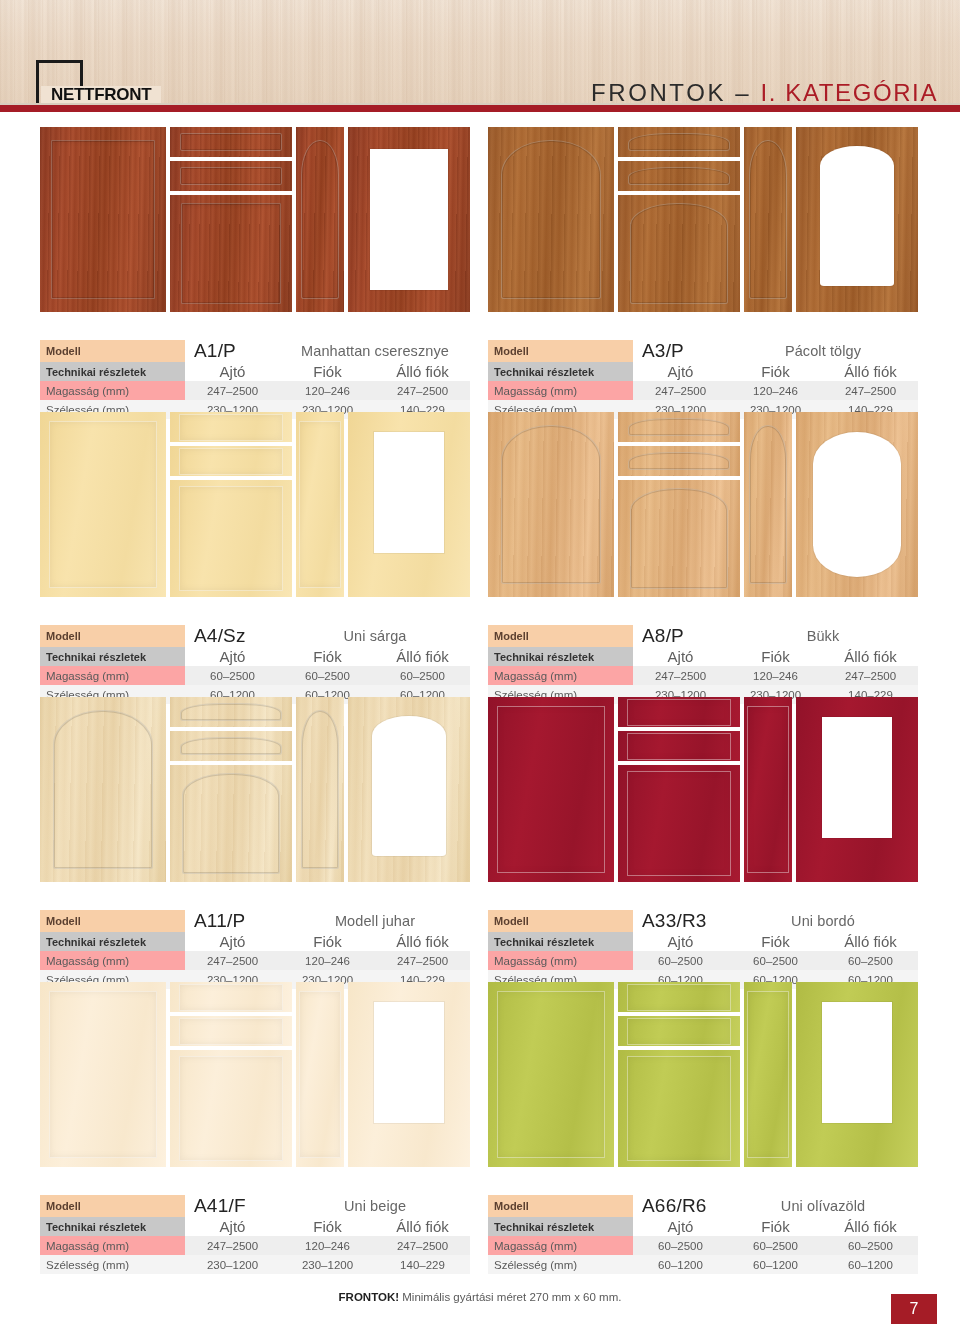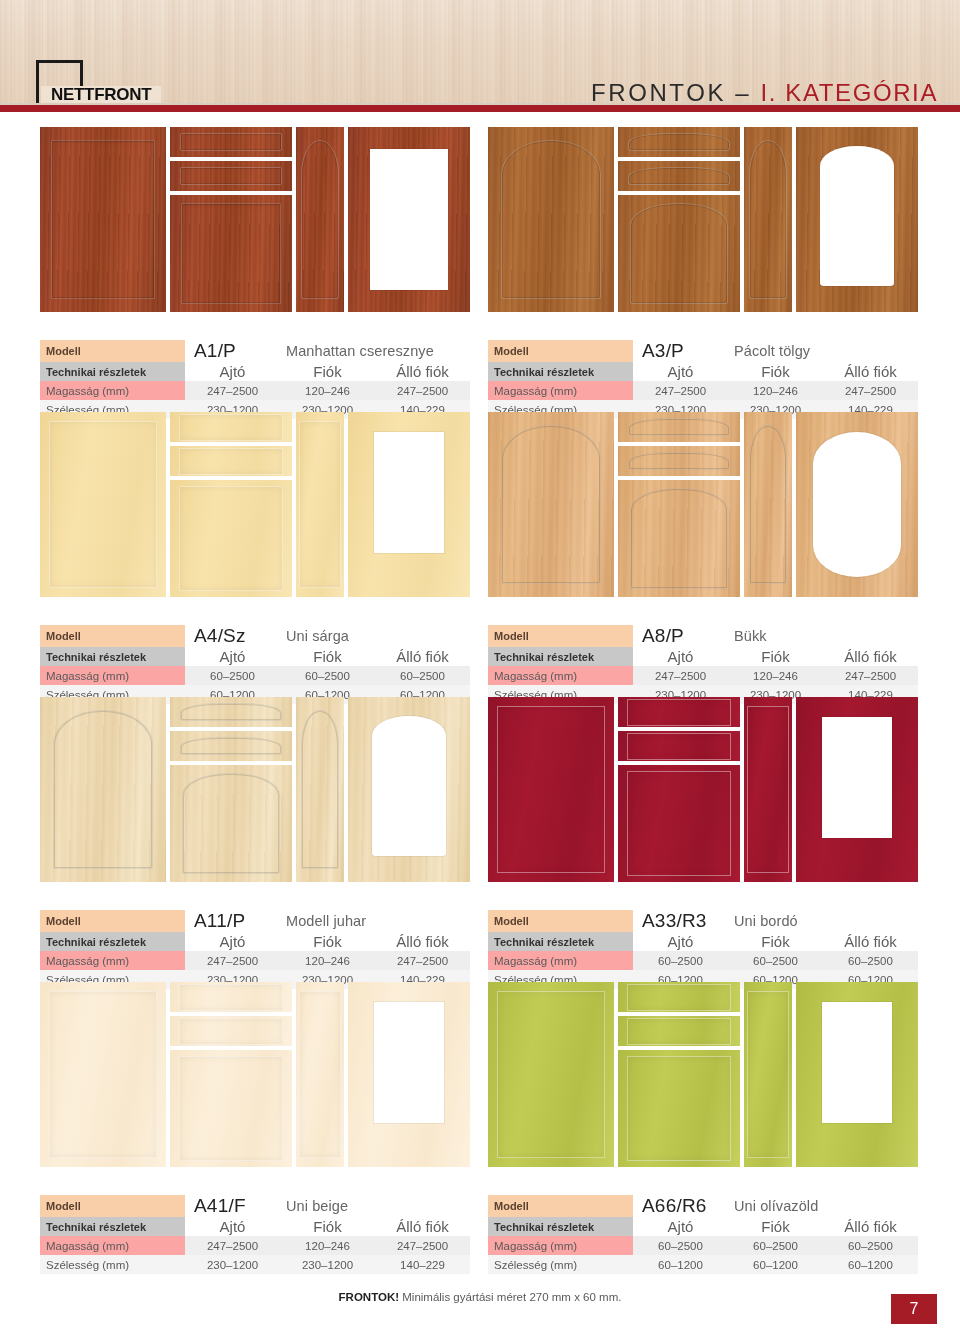--- a/index.html
+++ b/index.html
@@ -271,21 +271,21 @@
     font-size: 19px;
     color: #232323;
     font-weight: 400;
     text-align: left;
     padding-left: 9px;
     letter-spacing: 0.2px;
   }
   .r-model .m-name {
     font-size: 14.5px;
     color: #666666;
-    text-align: left;
+    text-align: center;
     padding-left: 6px;
     letter-spacing: 0.1px;
   }
 
   .r-tech .c-label {
     background: #c8c8c8;
     color: #333333;
     font-weight: bold;
     font-size: 11px;
   }

